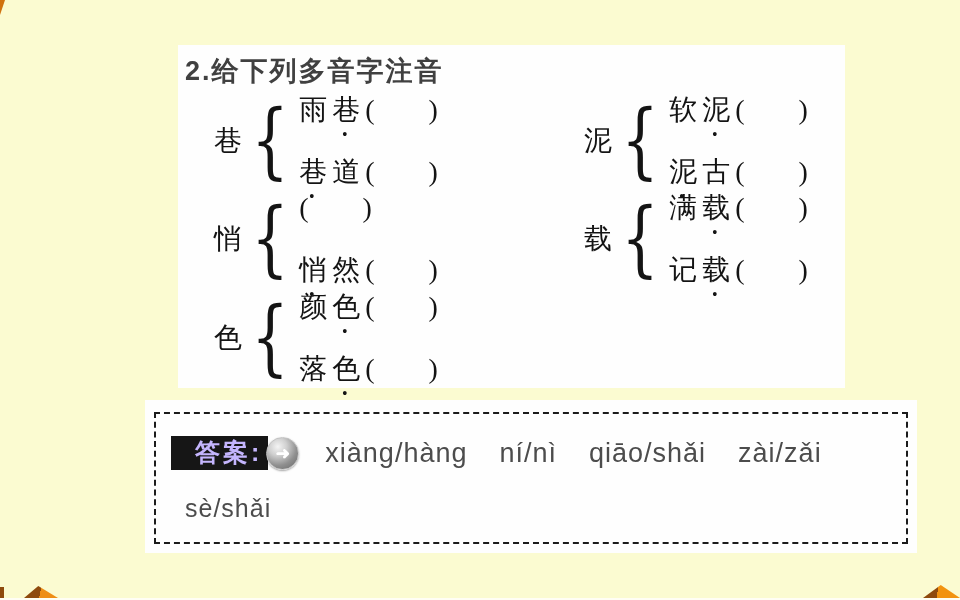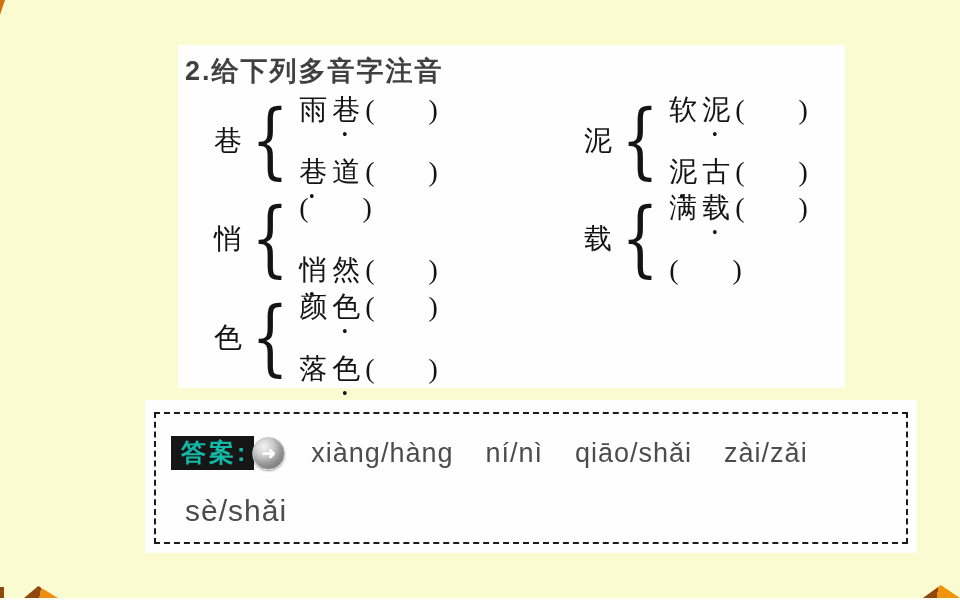--- a/index.html
+++ b/index.html
@@ -34,32 +34,32 @@
     font-size:16px;color:#141414;
   }
   .paren{display:inline-block;}
   .blank{display:inline-block;width:54px;}
 
   
   .a-panel{position:absolute;left:145px;top:400px;width:772px;height:153px;background:#FEFEFE;}
   .a-border{position:absolute;left:9px;top:12px;right:9px;bottom:9px;border:2px dashed #1b1b1b;}
   .a-line1{position:absolute;left:26px;top:36px;display:flex;align-items:center;}
   .badge{
-    background:#161616;color:#14b8a6;font-weight:700;font-size:25px;
-    padding:2px 6px 4px 10px;letter-spacing:3px;display:flex;align-items:center;height:28px;
+    background:#161616;color:#c4b5fd;font-weight:700;font-size:25px;
+    padding:2px 6px 4px 24px;letter-spacing:3px;display:flex;align-items:center;height:28px;
   }
   .circle{
     width:31px;height:31px;border-radius:50%;margin-left:-2px;flex:0 0 auto;
     background:radial-gradient(circle at 35% 28%,#f4f4f4 0%,#cfcfcf 30%,#909090 62%,#646464 100%);
     border:1px solid #c2c2c2;box-shadow:0 1px 2px rgba(0,0,0,.35);
     display:flex;align-items:center;justify-content:center;
   }
   .circle .glyph{color:#FFFFFF;font-size:17px;font-weight:700;line-height:1;}
   .answers{display:flex;gap:32px;margin-left:26px;font-size:27px;color:#4C4C4C;letter-spacing:1px;}
-  .a-line2{position:absolute;left:40px;top:94px;font-size:30px;color:#4C4C4C;letter-spacing:1px;}
+  .a-line2{position:absolute;left:40px;top:94px;font-size:25px;color:#4C4C4C;letter-spacing:1px;}
 
   
   .bottom-strip{position:absolute;left:0;bottom:0;width:100%;height:2px;background:#FFFEF4;}
   .tri-bl{
     position:absolute;left:24px;bottom:2px;width:34px;height:12px;
     clip-path:polygon(42% 0,0 100%,100% 100%);
     background:linear-gradient(100deg,#8E4A0D 48%,#EE8E15 48%);
   }
   .tri-br{
     position:absolute;right:0;bottom:2px;width:37px;height:13px;
@@ -136,20 +136,21 @@
     <span class="base">载</span>
     <span class="brace">{</span>
     <div class="rows">
       <div class="row">
         <span class="word"><span class="char">满</span><span class="char dotted">载</span></span>
         <span class="paren">(</span>
           <span class="blank"></span>
           <span class="paren">)</span>
       </div>
       <div class="row">
+        <span class="word"><span class="char">记</span><span class="char dotted">载</span></span>
         <span class="paren">(</span>
           <span class="blank"></span>
           <span class="paren">)</span>
       </div>
     </div>
   </div>
 
   <div class="group g4">
     <span class="base">色</span>
     <span class="brace">{</span>

